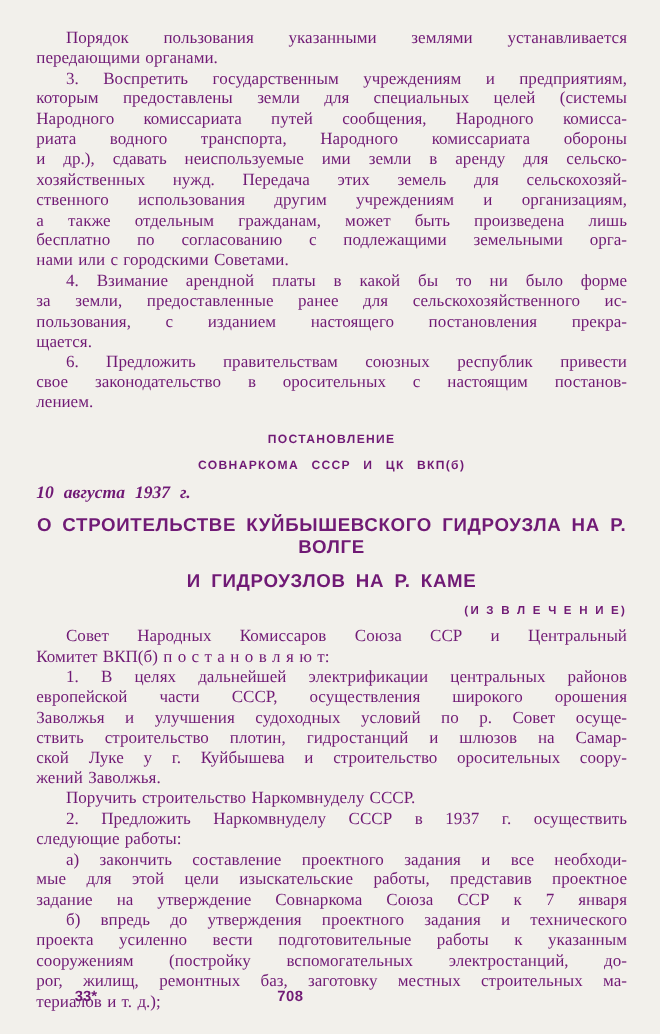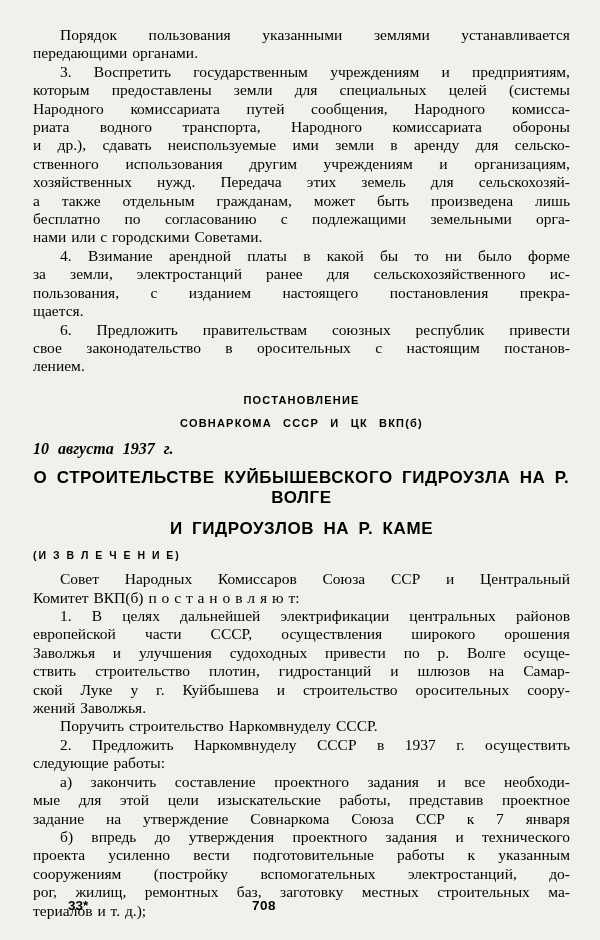--- a/index.html
+++ b/index.html
@@ -5,21 +5,21 @@
   html, body {
     margin: 0;
     padding: 0;
     background: #e9e7e2;
   }
   .page {
     position: relative;
     width: 600px;
     height: 940px;
     background: #f2f0eb;
-    color: #000000;
+    color: #701a75;
     font-family: "Liberation Serif", serif;
     overflow: hidden;
     box-sizing: border-box;
   }
   .column {
     position: absolute;
     left: 33px;
     top: 26px;
     width: 537px;
   }
@@ -59,21 +59,21 @@
     line-height: 20.5px;
     text-align: center;
     letter-spacing: 0.6px;
     word-spacing: 4px;
     margin-top: 10px;
   }
   .extract {
     font-family: "Liberation Sans", sans-serif;
     font-weight: bold;
     font-size: 10.5px;
-    text-align: left;
+    text-align: right;
     letter-spacing: 2px;
     margin-top: 10px;
     margin-bottom: 9px;
   }
   .footer {
     position: absolute;
     left: 33px;
     top: 898px;
     width: 537px;
     height: 20px;
@@ -92,29 +92,29 @@
       <div class="para">
         <div class="line first">Порядок пользования указанными землями устанавливается</div>
         <div class="line last">передающими органами.</div>
       </div>
       <div class="para">
         <div class="line first">3. Воспретить государственным учреждениям и предприятиям,</div>
         <div class="line">которым предоставлены земли для специальных целей (системы</div>
         <div class="line">Народного комиссариата путей сообщения, Народного комисса-</div>
         <div class="line">риата водного транспорта, Народного комиссариата обороны</div>
         <div class="line">и др.), сдавать неиспользуемые ими земли в аренду для сельско-</div>
+        <div class="line">хозяйственных нужд. Передача этих земель для сельскохозяй-</div>
         <div class="line">ственного использования другим учреждениям и организациям,</div>
-        <div class="line">хозяйственных нужд. Передача этих земель для сельскохозяй-</div>
         <div class="line">а также отдельным гражданам, может быть произведена лишь</div>
         <div class="line">бесплатно по согласованию с подлежащими земельными орга-</div>
         <div class="line last">нами или с городскими Советами.</div>
       </div>
       <div class="para">
         <div class="line first">4. Взимание арендной платы в какой бы то ни было форме</div>
-        <div class="line">за земли, электростанций ранее для сельскохозяйственного ис-</div>
+        <div class="line">за земли, предоставленные ранее для сельскохозяйственного ис-</div>
         <div class="line">пользования, с изданием настоящего постановления прекра-</div>
         <div class="line last">щается.</div>
       </div>
       <div class="para">
         <div class="line first">6. Предложить правительствам союзных республик привести</div>
         <div class="line">свое законодательство в оросительных с настоящим постанов-</div>
         <div class="line last">лением.</div>
       </div>
       <div class="h1 lead">ПОСТАНОВЛЕНИЕ</div>
       <div class="h1">СОВНАРКОМА СССР И ЦК ВКП(б)</div>
@@ -122,21 +122,21 @@
       <div class="h2">О СТРОИТЕЛЬСТВЕ КУЙБЫШЕВСКОГО ГИДРОУЗЛА НА Р. ВОЛГЕ</div>
       <div class="h2">И ГИДРОУЗЛОВ НА Р. КАМЕ</div>
       <div class="extract">(И З В Л Е Ч Е Н И Е)</div>
       <div class="para">
         <div class="line first">Совет Народных Комиссаров Союза ССР и Центральный</div>
         <div class="line last">Комитет ВКП(б) п о с т а н о в л я ю т:</div>
       </div>
       <div class="para">
         <div class="line first">1. В целях дальнейшей электрификации центральных районов</div>
         <div class="line">европейской части СССР, осуществления широкого орошения</div>
-        <div class="line">Заволжья и улучшения судоходных привести по р. Волге осуще-</div>
+        <div class="line">Заволжья и улучшения судоходных условий по р. Совет осуще-</div>
         <div class="line">ствить строительство плотин, гидростанций и шлюзов на Самар-</div>
         <div class="line">ской Луке у г. Куйбышева и строительство оросительных соору-</div>
         <div class="line last">жений Заволжья.</div>
       </div>
       <div class="para">
         <div class="line first last">Поручить строительство Наркомвнуделу СССР.</div>
       </div>
       <div class="para">
         <div class="line first">2. Предложить Наркомвнуделу СССР в 1937 г. осуществить</div>
         <div class="line last">следующие работы:</div>

